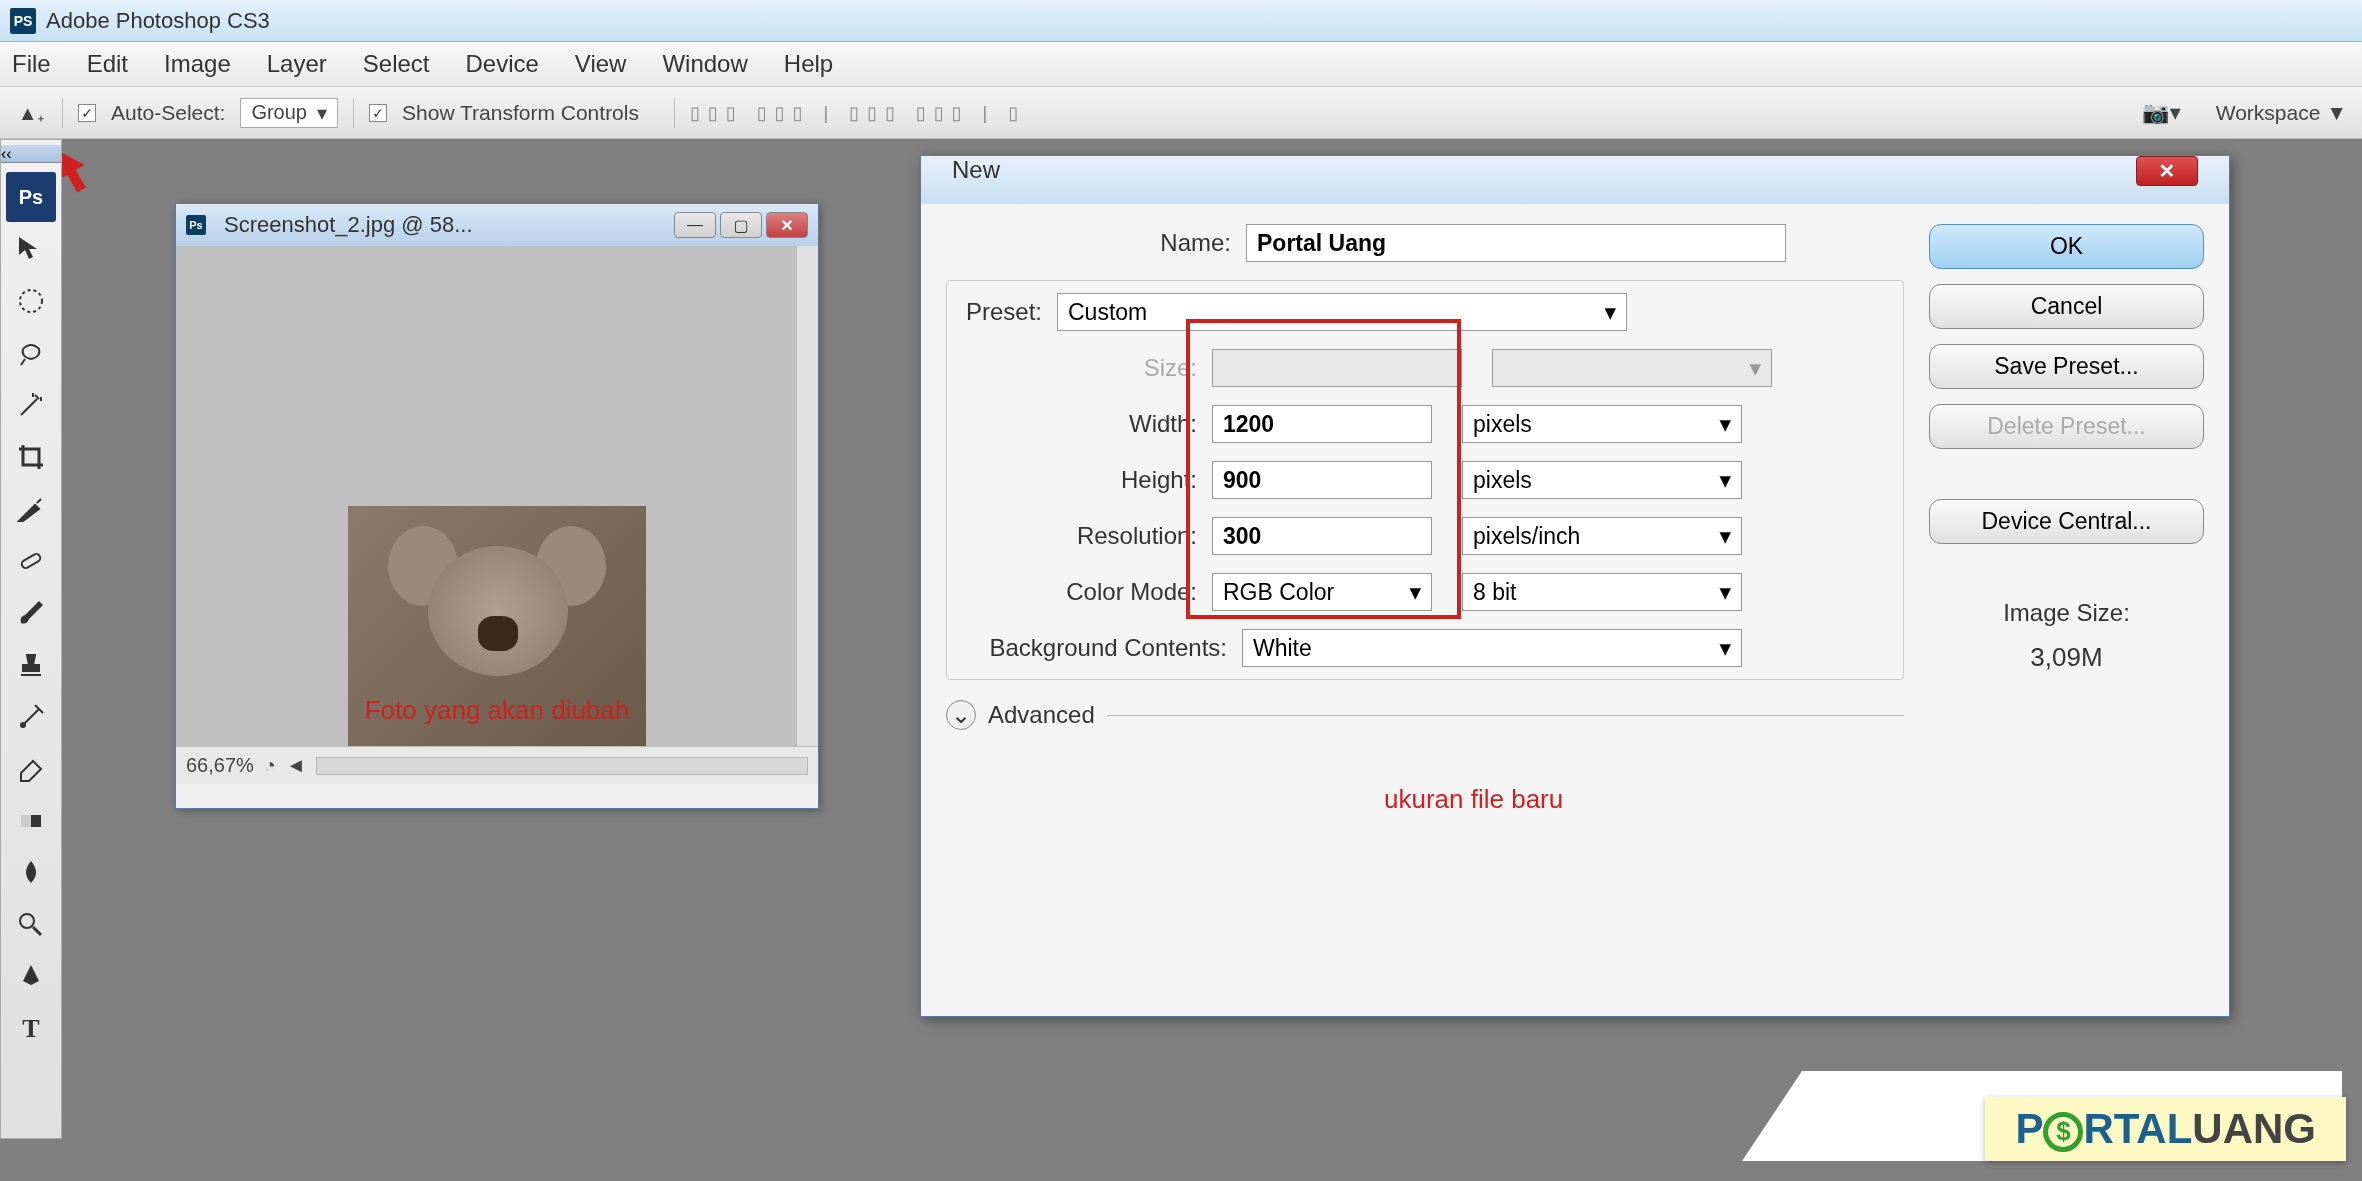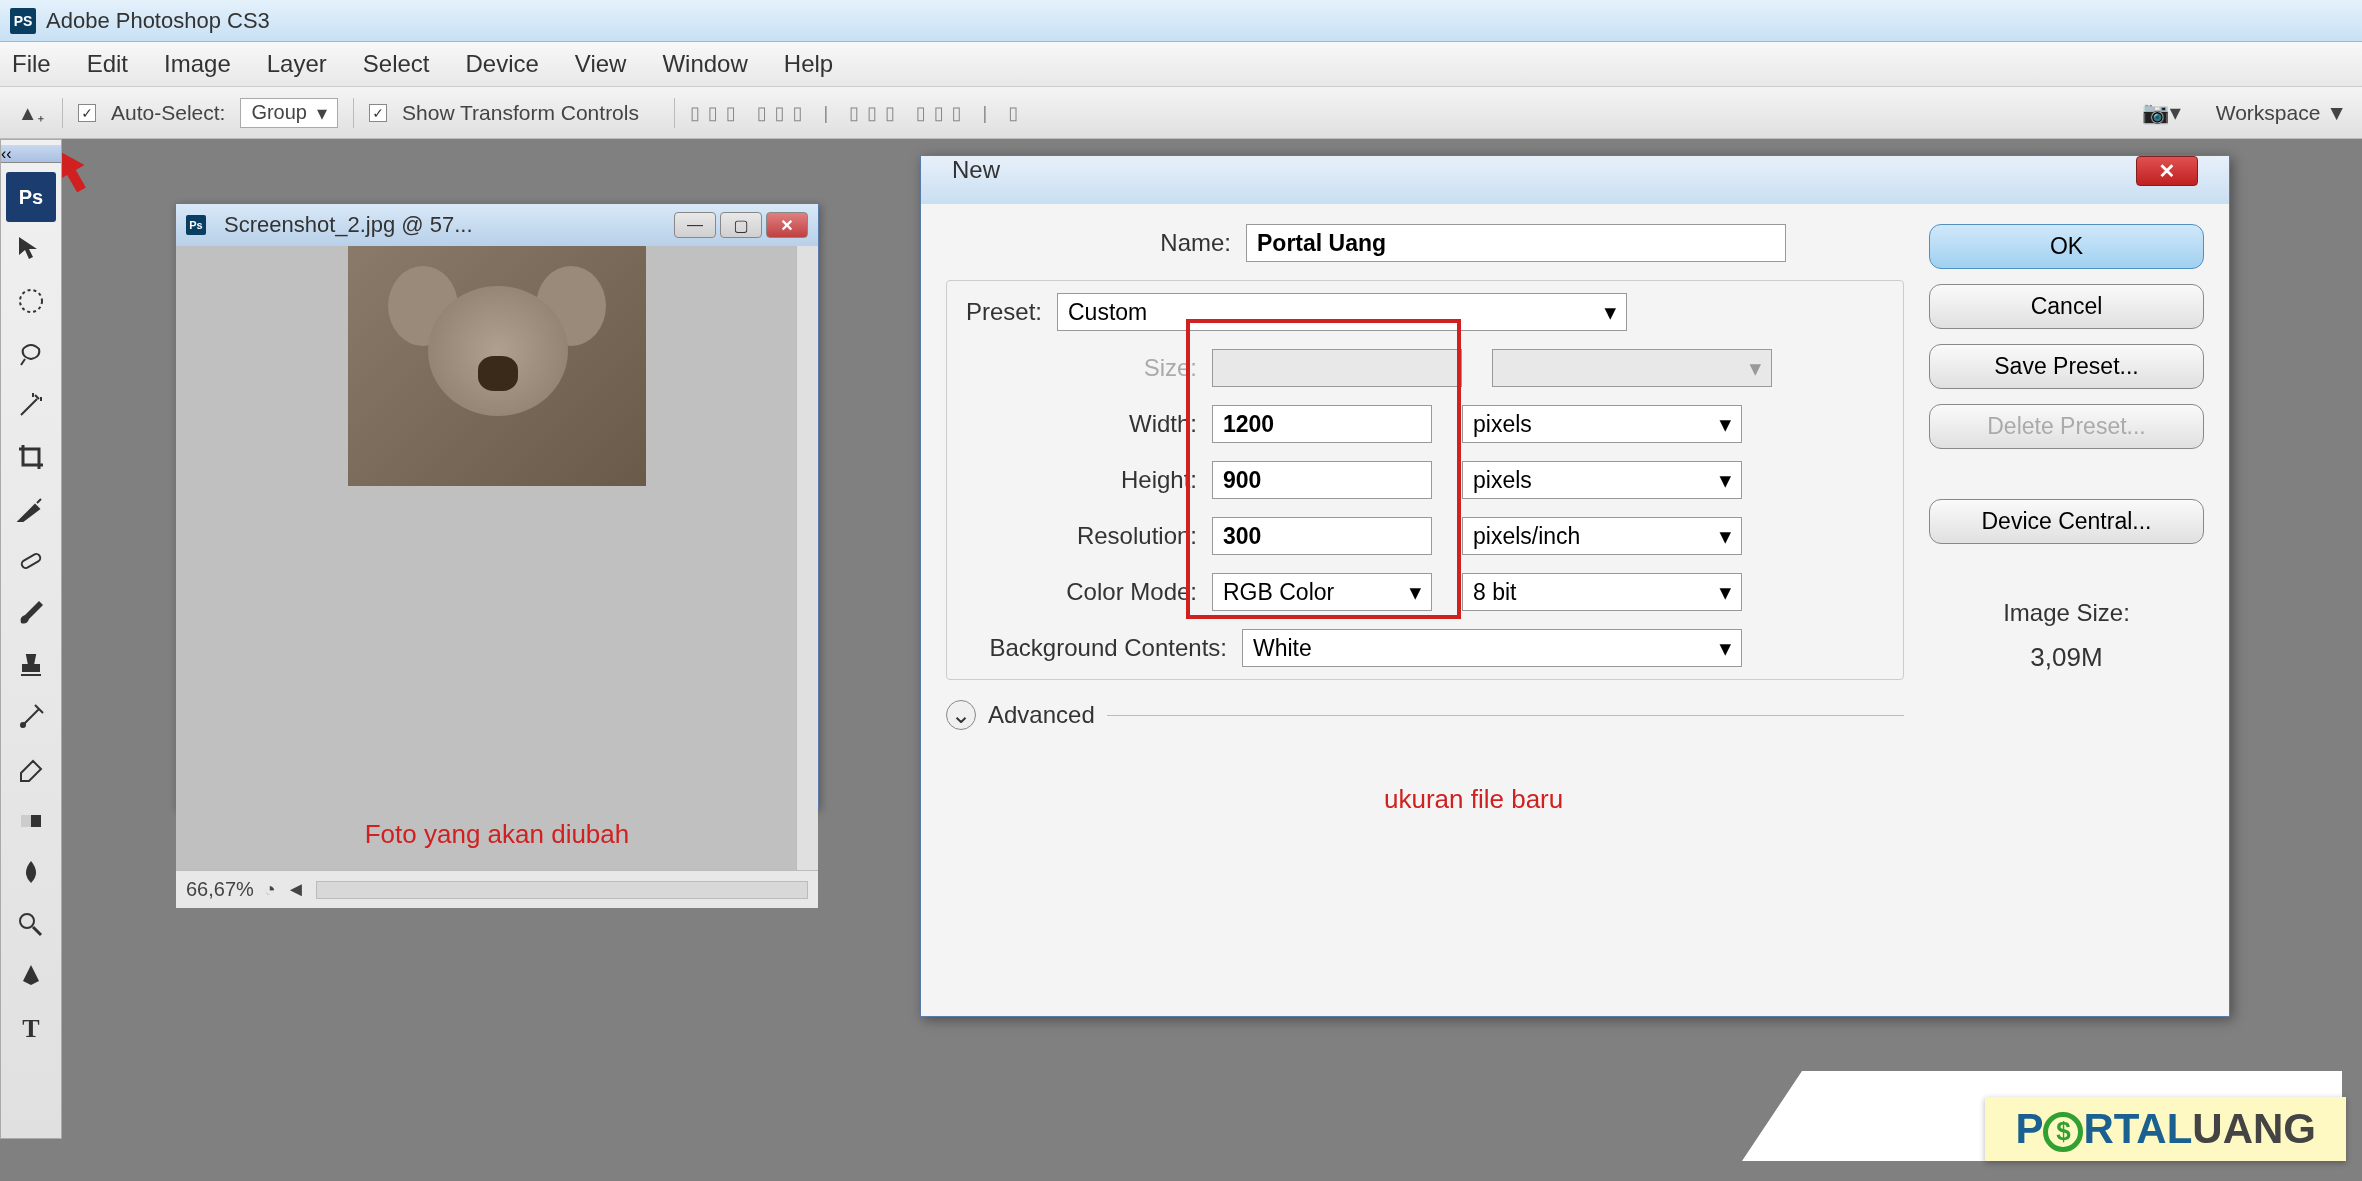--- a/index.html
+++ b/index.html
@@ -20,21 +20,21 @@
 .tool { width: 50px; height: 50px; margin: 2px auto; display: flex; align-items: center; justify-content: center; font-size: 28px; color: #333; border: 1px solid transparent; }
 .tool.ps { background: #1a3c6e; color: white; font-size: 20px; font-weight: bold; border-radius: 3px; }
 .tool svg { width: 32px; height: 32px; }
 .doc-window { position: absolute; left: 175px; top: 203px; width: 644px; height: 606px; background: #f0f0f0; border: 1px solid #5a7ba8; box-shadow: 2px 2px 8px rgba(0,0,0,0.3); }
 .doc-titlebar { background: linear-gradient(#d8e8f8, #b8d0e8); height: 42px; display: flex; align-items: center; padding: 0 10px; font-size: 22px; color: #333; }
 .doc-titlebar .winbtns { margin-left: auto; display: flex; gap: 4px; }
 .winbtn { width: 42px; height: 26px; border: 1px solid #888; border-radius: 4px; display: flex; align-items: center; justify-content: center; font-size: 16px; }
 .winbtn.min { background: linear-gradient(#e8e8e8, #d0d0d0); }
 .winbtn.max { background: linear-gradient(#e8e8e8, #d0d0d0); }
 .winbtn.close { background: linear-gradient(#e08080, #c04040); color: white; font-weight: bold; }
-.doc-canvas { background: #c0c0c0; height: 624px; position: relative; display: flex; align-items: flex-start; justify-content: center; }
+.doc-canvas { background: #c0c0c0; height: 500px; position: relative; display: flex; align-items: flex-end; justify-content: center; }
 .koala { width: 298px; height: 240px; background: linear-gradient(135deg, #8a7a6a, #6a5a4a); position: relative; overflow: hidden; }
 .koala-face { position: absolute; top: 40px; left: 80px; width: 140px; height: 130px; background: radial-gradient(circle at 50% 50%, #b0a090, #8a7a6a); border-radius: 50%; }
 .koala-ear1 { position: absolute; top: 20px; left: 40px; width: 70px; height: 80px; background: #9a8a7a; border-radius: 50%; }
 .koala-ear2 { position: absolute; top: 20px; right: 40px; width: 70px; height: 80px; background: #9a8a7a; border-radius: 50%; }
 .koala-nose { position: absolute; top: 110px; left: 130px; width: 40px; height: 35px; background: #3a2a1a; border-radius: 40%; }
 .doc-caption { position: absolute; bottom: 20px; left: 0; right: 0; text-align: center; color: #d04040; font-size: 26px; }
 .doc-status { background: #e8e8e8; height: 38px; display: flex; align-items: center; padding: 0 10px; font-size: 20px; color: #444; gap: 10px; border-top: 1px solid #bbb; }
 .dialog { position: absolute; left: 920px; top: 155px; width: 1310px; height: 862px; background: #f4f4f4; border: 1px solid #5a7ba8; box-shadow: 3px 3px 12px rgba(0,0,0,0.4); }
 .dialog-titlebar { background: linear-gradient(#e8f0fa, #c8dff2); height: 48px; display: flex; align-items: flex-start; padding: 0 31px; font-size: 24px; color: #333; }
 .dialog-titlebar .close { margin-left: auto; width: 62px; height: 30px; background: linear-gradient(#e05050, #c02020); border: 1px solid #802020; border-radius: 4px; color: white; display: flex; align-items: center; justify-content: center; font-size: 20px; font-weight: bold; }
@@ -187,21 +187,21 @@
         <svg viewBox="0 0 32 32">
           <path d="M16 4 L24 20 L16 24 L8 20 Z M16 24 L16 28" fill="#333"></path>
         </svg>
       </div>
     <div class="tool" style="font-size:26px;font-weight:bold;font-family:serif;">T</div>
   </div>
 
   <div class="doc-window">
     <div class="doc-titlebar">
       <div class="ps-badge" style="width:20px;height:20px;font-size:11px;">Ps</div>
-      <span style="margin-left:8px;">Screenshot_2.jpg @ 57...</span>
+      <span style="margin-left:8px;">Screenshot_2.jpg @ 58...</span>
       <div class="winbtns">
         <div class="winbtn min">—</div>
         <div class="winbtn max">▢</div>
         <div class="winbtn close">✕</div>
       </div>
     </div>
     <div class="doc-canvas">
       <div class="koala">
         <div class="koala-ear1"></div>
           <div class="koala-ear2"></div>

